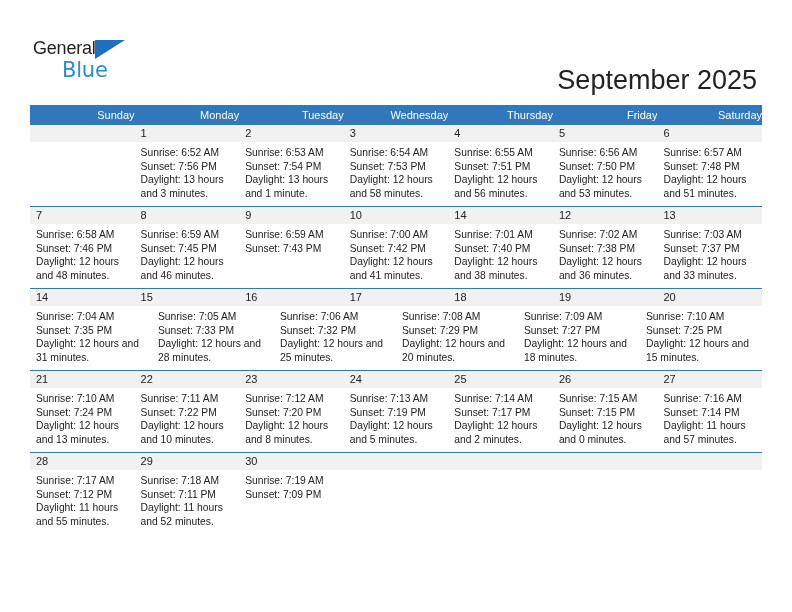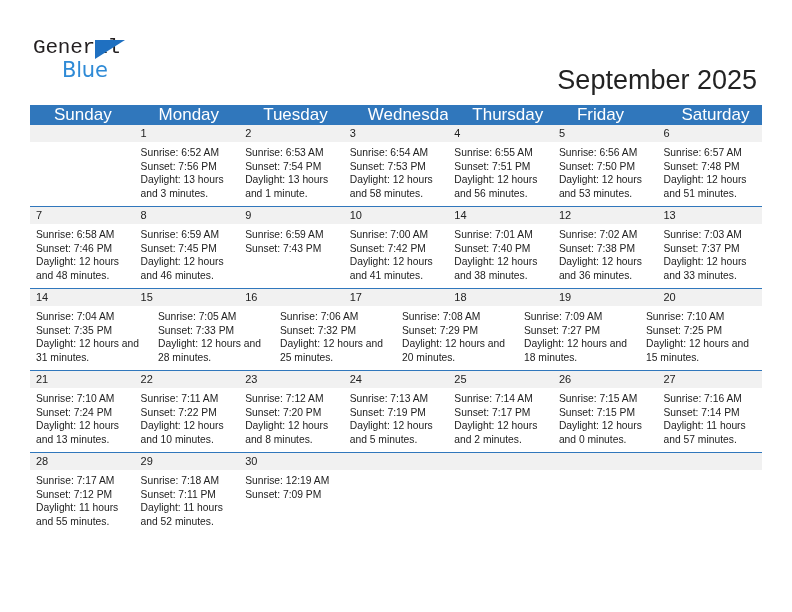--- a/index.html
+++ b/index.html
@@ -33,25 +33,25 @@
     position: absolute;
     left: 33px;
     top: 36px;
     width: 120px;
     height: 48px;
   }
   .logo-general {
     position: absolute;
     left: 0;
     top: 0;
-    font-size: 21px;
+    font-size: 18px;
     letter-spacing: -0.2px;
     color: #231f20;
     line-height: 24px;
-    font-family: Liberation Mono, monospace;
+    font-family: Liberation Sans, sans-serif;
   }
   .logo-tri {
     position: absolute;
     left: 62px;
     top: 4px;
     width: 0;
     height: 0;
     border-left: 30px solid #1f70c1;
     border-bottom: 19px solid transparent;
   }
@@ -96,25 +96,26 @@
   }
   .dow-row {
     display: flex;
     background: #3077bc;
     height: 20px;
   }
   .dow {
     flex: 1 1 0;
     box-sizing: border-box;
     color: #ffffff;
-    font-size: 17px;
+    font-size: 11px;
     line-height: 20px;
     padding-left: 24px;
     white-space: nowrap;
     overflow: hidden;
+    text-align: right;
   }
 
   .week {
     position: relative;
     border-top: 1px solid #3077bc;
   }
   .week:first-of-type {
     border-top: none;
   }
   .week-numbers {
@@ -384,21 +385,21 @@
               <div>Sunrise: 7:17 AM</div>
               <div>Sunset: 7:12 PM</div>
               <div class="dl-wrap">Daylight: 11 hours and 55 minutes.</div>
             </div>
             <div class="daybody">
               <div>Sunrise: 7:18 AM</div>
               <div>Sunset: 7:11 PM</div>
               <div class="dl-wrap">Daylight: 11 hours and 52 minutes.</div>
             </div>
             <div class="daybody">
-              <div>Sunrise: 12:19 AM</div>
+              <div>Sunrise: 7:19 AM</div>
               <div>Sunset: 7:09 PM</div>
             </div>
             <div class="daybody">
               <div></div>
               <div></div>
               <div class="dl-wrap"></div>
             </div>
             <div class="daybody">
               <div></div>
               <div></div>

